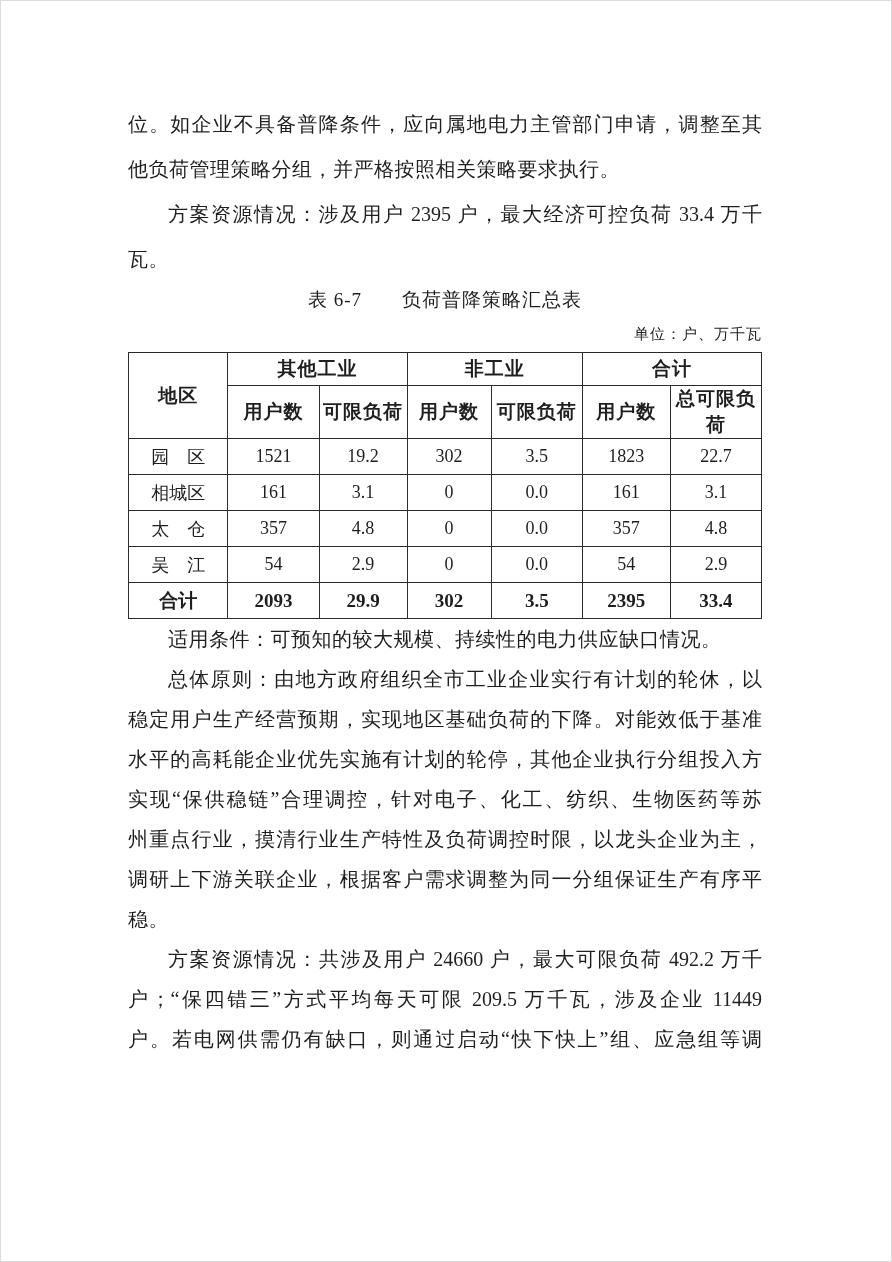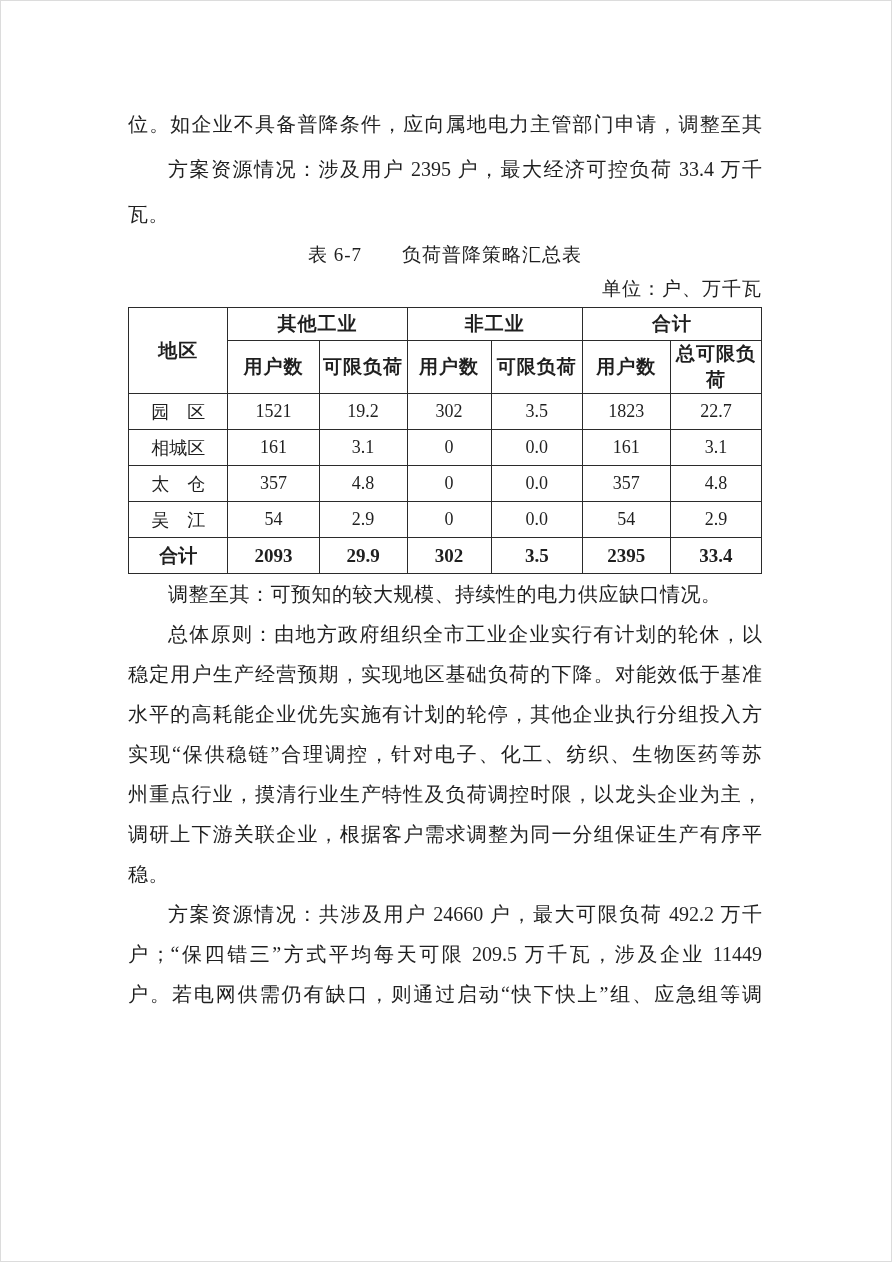--- a/index.html
+++ b/index.html
@@ -28,21 +28,21 @@
   .ind { text-indent:2em; }
 
   .tbl-caption {
     margin-top:3px;
     font-size:19px;
     line-height:30px;
     text-align:center;
     letter-spacing:1px;
   }
   .unit-note {
-    font-size:19px;
+    font-size:15px;
     line-height:26px;
     text-align:right;
     margin-top:6px;
     margin-bottom:5px;
     letter-spacing:1px;
   }
 
   table.sum-table {
     width:100%;
     border-collapse:collapse;
@@ -83,20 +83,21 @@
 </style>
 </head>
 <body>
 
 <div class="page">
   <div class="content">
 
     <div class="intro">
       <p class="para">
         <span class="line jl">位。如企业不具备普降条件，应向属地电力主管部门申请，调整至其</span>
+        <span class="line">他负荷管理策略分组，并严格按照相关策略要求执行。</span>
       </p>
       <p class="para">
         <span class="line jl ind">方案资源情况：涉及用户 2395 户，最大经济可控负荷 33.4 万千</span>
         <span class="line">瓦。</span>
       </p>
     </div>
 
     <div class="tbl-caption">表 6-7　　负荷普降策略汇总表</div>
     <div class="unit-note">单位：户、万千瓦</div>
 
@@ -171,21 +172,21 @@
           <td>3.5</td>
           <td>2395</td>
           <td>33.4</td>
         </tr>
       </tbody>
     </table>
 
 
     <div class="sec">
       <p class="para">
-        <span class="line ind">调整至其：可预知的较大规模、持续性的电力供应缺口情况。</span>
+        <span class="line ind">适用条件：可预知的较大规模、持续性的电力供应缺口情况。</span>
       </p>
       <p class="para">
         <span class="line jl ind">总体原则：由地方政府组织全市工业企业实行有计划的轮休，以</span>
         <span class="line jl">稳定用户生产经营预期，实现地区基础负荷的下降。对能效低于基准</span>
         <span class="line jl">水平的高耗能企业优先实施有计划的轮停，其他企业执行分组投入方</span>
         <span class="line jl">实现“保供稳链”合理调控，针对电子、化工、纺织、生物医药等苏</span>
         <span class="line jl">州重点行业，摸清行业生产特性及负荷调控时限，以龙头企业为主，</span>
         <span class="line jl">调研上下游关联企业，根据客户需求调整为同一分组保证生产有序平</span>
         <span class="line">稳。</span>
       </p>

